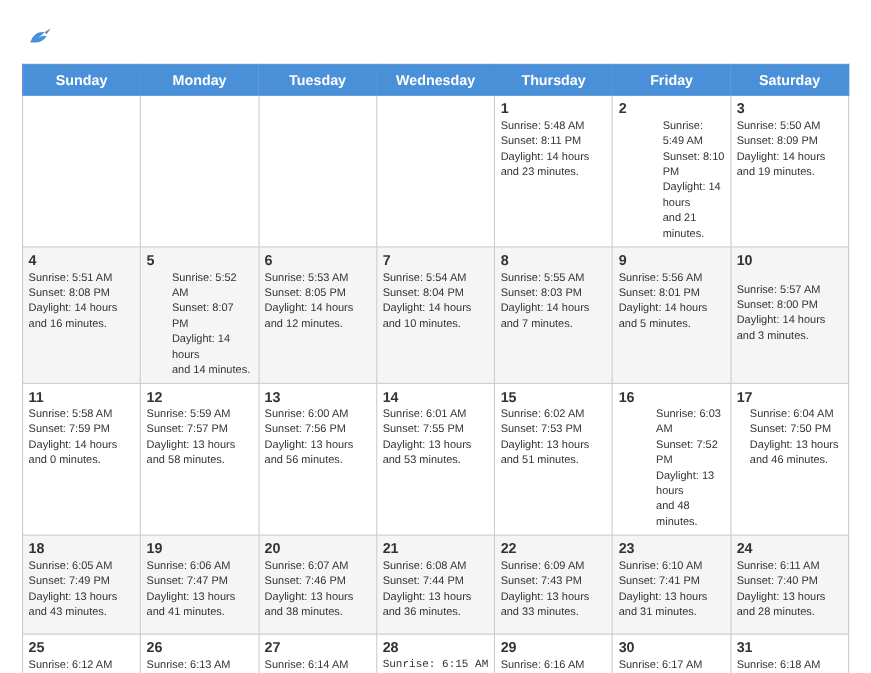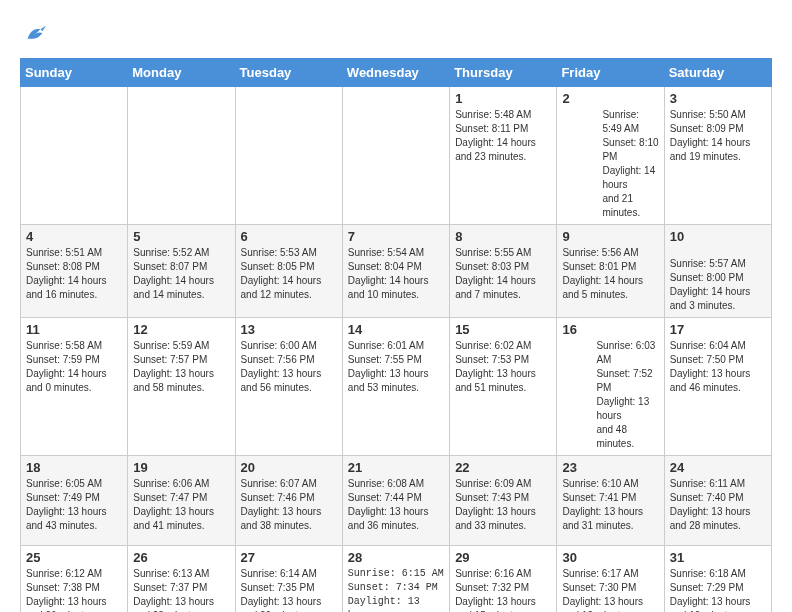--- a/index.html
+++ b/index.html
@@ -50,21 +50,21 @@
       width: 100%;
       border-collapse: collapse;
       table-layout: fixed;
     }
     th {
       background-color: #4a90d9;
       color: #fff;
       font-size: 13px;
       font-weight: bold;
       padding: 6px 4px;
-      text-align: left;
+      text-align: center;
       border: 1px solid #4a90d9;
     }
     td {
       border: 1px solid #ccc;
       vertical-align: top;
       padding: 4px 5px;
       height: 90px;
       font-size: 10.5px;
       color: #333;
       background: #fff;
@@ -151,21 +151,21 @@
       <tr>
         <td>
           <span class="day-num">4</span>
           <div class="day-info" style="white-space: pre-line;">Sunrise: 5:51 AM
 Sunset: 8:08 PM
 Daylight: 14 hours
 and 16 minutes.</div>
         </td>
         <td>
           <span class="day-num">5</span>
-          <div class="day-info" style="white-space: pre-line;">Sunrise: 5:52 AM
+          <div class="day-info" style="white-space: pre-line; margin-left: 23px;">Sunrise: 5:52 AM
 Sunset: 8:07 PM
 Daylight: 14 hours
 and 14 minutes.</div>
         </td>
         <td>
           <span class="day-num">6</span>
           <div class="day-info" style="white-space: pre-line;">Sunrise: 5:53 AM
 Sunset: 8:05 PM
 Daylight: 14 hours
 and 12 minutes.</div>
@@ -237,21 +237,21 @@
         </td>
         <td>
           <span class="day-num">16</span>
           <div class="day-info" style="white-space: pre-line; margin-left: 34px;">Sunrise: 6:03 AM
 Sunset: 7:52 PM
 Daylight: 13 hours
 and 48 minutes.</div>
         </td>
         <td>
           <span class="day-num">17</span>
-          <div class="day-info" style="white-space: pre-line;">Sunrise: 6:04 AM
+          <div class="day-info" style="white-space: pre-line; margin-left: 12px;">Sunrise: 6:04 AM
 Sunset: 7:50 PM
 Daylight: 13 hours
 and 46 minutes.</div>
         </td>
       </tr>
       <tr>
         <td>
           <span class="day-num">18</span>
           <div class="day-info" style="white-space: pre-line;">Sunrise: 6:05 AM
 Sunset: 7:49 PM

